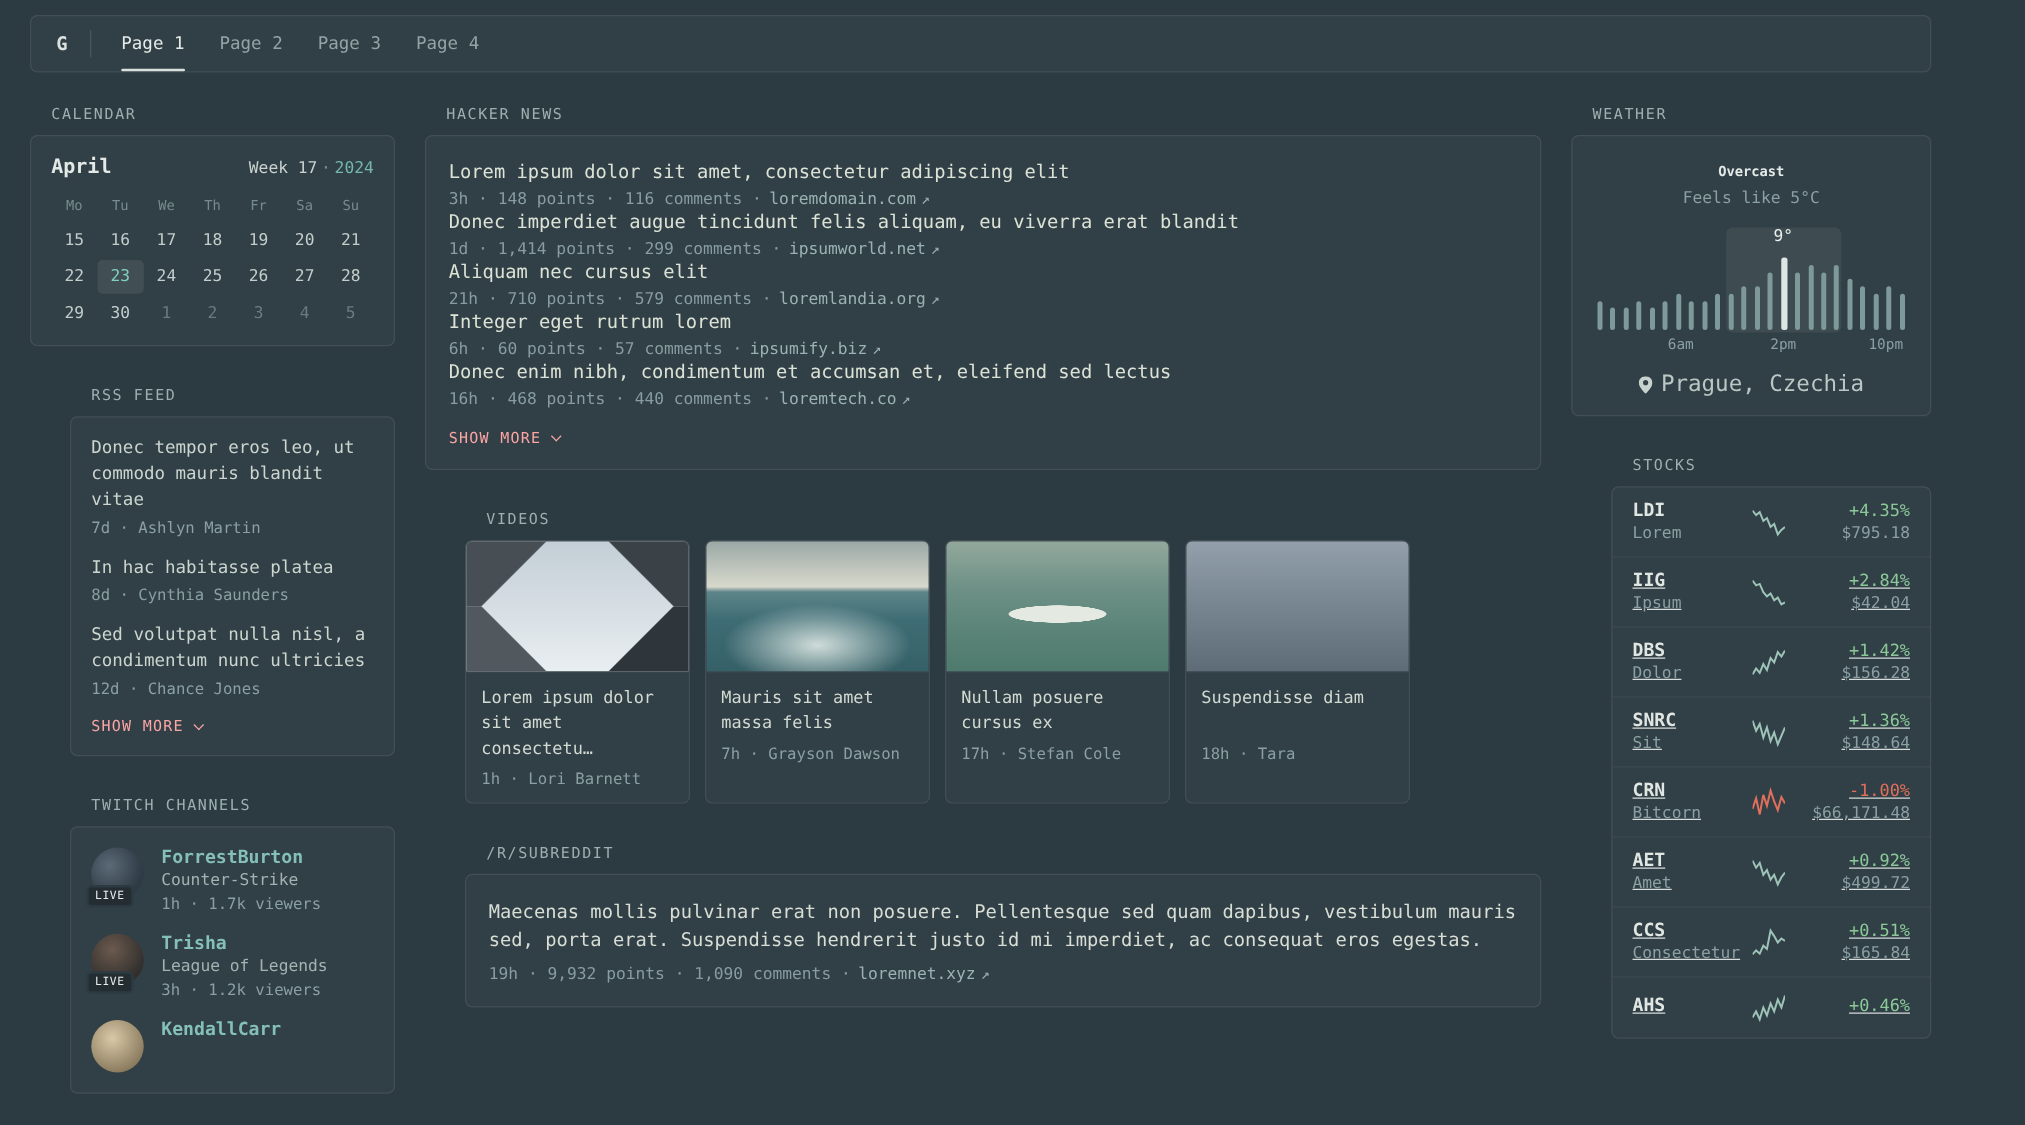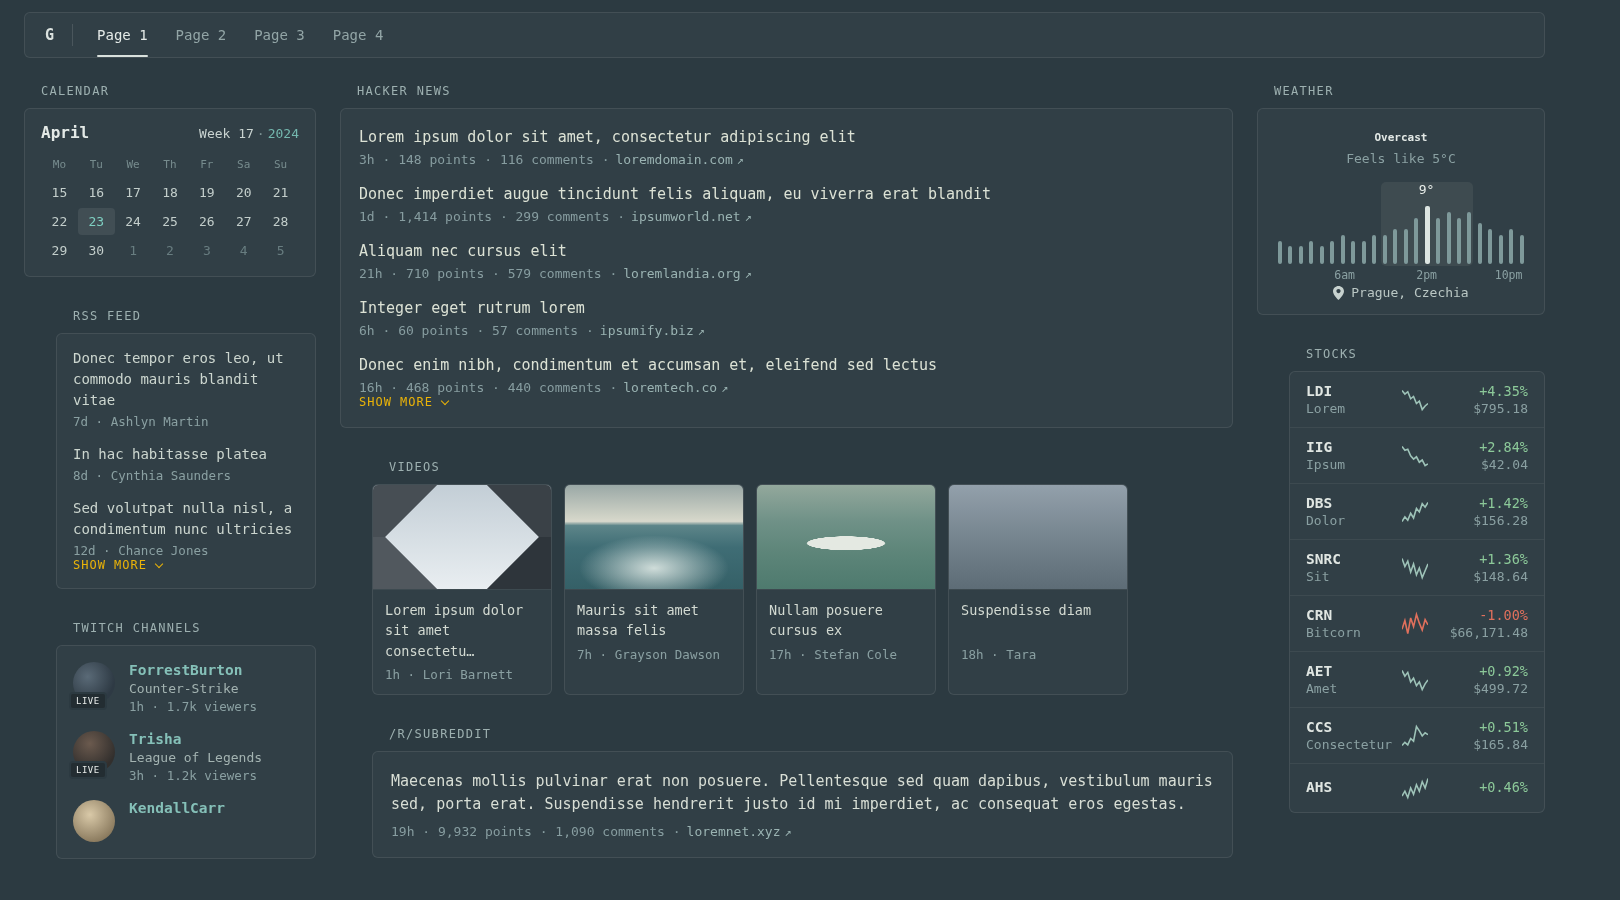--- a/index.html
+++ b/index.html
@@ -44,40 +44,40 @@
   .cal-dow { font-size: 11px; color: #778c8e; padding: 6px 0; }
   .cal-day { font-size: 13px; color: #c3cecb; padding: 6px 0; border-radius: 4px; cursor: pointer; }
   .cal-day.current { background: rgba(255,255,255,0.08); color: #7fd0c2; }
   .cal-day.other { color: #687d80; }
 
   
   .rss-card { padding: 14px 16px 16px; }
   .rss-item + .rss-item { margin-top: 15px; }
   .rss-title { font-size: 14px; line-height: 1.5; color: #ccd6cf; cursor: pointer; display: block; }
   .rss-meta { font-size: 12.5px; color: #8aa0a2; margin-top: 3px; }
-  .show-more { display: flex; align-items: center; gap: 9px; background: none; border: none; color: #eab308; font: inherit; font-size: 12px; letter-spacing: 1px; cursor: pointer; text-align: right; }
+  .show-more { display: flex; align-items: center; gap: 9px; background: none; border: none; color: #fca5a5; font: inherit; font-size: 12px; letter-spacing: 1px; margin-top: 16px; cursor: pointer; text-align: right; }
   .chev { width: 6px; height: 6px; border-right: 1.5px solid currentColor; border-bottom: 1.5px solid currentColor; transform: rotate(45deg); margin-top: -3px; }
 
   
   .twitch-card { padding: 16px; }
   .channel { display: flex; gap: 14px; align-items: flex-start; cursor: pointer; }
   .channel + .channel { margin-top: 17px; }
   .avatar-wrap { position: relative; flex: none; }
   .avatar { width: 42px; height: 42px; border-radius: 50%; }
   .av1 { background: radial-gradient(circle at 35% 35%, #5a6a77, #2e3a44 70%); }
   .av2 { background: radial-gradient(circle at 40% 30%, #6b5a4e, #322f2d 70%); }
   .av3 { background: radial-gradient(circle at 40% 35%, #d9c9a8, #8a7a5e 75%); }
   .live { position: absolute; left: -4px; bottom: -6px; background: #232d32; color: #e8ecea; font-size: 9px; letter-spacing: 0.5px; padding: 2px 5px; border-radius: 4px; border: 2px solid #2c3a41; }
   .ch-name { color: #85c0b8; font-size: 14.5px; font-weight: bold; }
   .ch-game { color: #a3b3b1; font-size: 13px; margin-top: 3px; }
   .ch-meta { color: #8aa0a2; font-size: 12.5px; margin-top: 3px; }
 
   
   .hn-card { padding: 18px; }
-  .hn-item + .hn-item { margin-top: 17px; }
+  .hn-item + .hn-item { }
   .hn-title { display: block; color: #dce2d5; font-size: 15px; line-height: 1.4; cursor: pointer; }
   .meta-line { margin-top: 4px; font-size: 13px; color: #879da0; display: flex; gap: 6px; align-items: baseline; }
   .meta-link { color: #9ab3b2; cursor: pointer; display: inline-flex; gap: 4px; align-items: baseline; }
   .ext { font-size: 12px; }
 
   
   .videos-row { display: flex; gap: 12px; overflow: hidden; }
   .vcard { width: 180px; flex: none; overflow: hidden; cursor: pointer; }
   .thumb { height: 105px; border-bottom: 1px solid rgba(255,255,255,0.06); background-repeat: no-repeat; }
   .t1 { background-image:
@@ -110,26 +110,26 @@
   .w-cond { font-size: 11px; font-weight: bold; color: #e3e9e6; margin-top: 6px; }
   .w-feels { font-size: 13px; color: #8aa0a2; margin-top: 7px; }
   .w-chart { position: relative; height: 100px; margin: 16px 4px 0; }
   .daylight { position: absolute; top: 0; bottom: 16px; background: rgba(236,236,212,0.07); border-radius: 5px; }
   .temp-label { position: absolute; top: 0; transform: translateX(-50%); font-size: 13px; color: #e9eeea; }
   .w-bars { position: absolute; left: 0; right: 0; bottom: 18px; height: 60px; display: flex; align-items: flex-end; justify-content: space-between; }
   .w-bar { width: 4px; border-radius: 2px; background: #7e999a; }
   .w-bar.current { background: #dde6e2; width: 5px; }
   .w-xlabels { position: absolute; left: 0; right: 0; bottom: 0; height: 14px; }
   .w-xlabels span { position: absolute; transform: translateX(-50%); font-size: 11.5px; color: #8aa0a2; }
-  .w-loc { margin-top: 3px; font-size: 13px; color: #bac7c4; display: flex; justify-content: center; align-items: center; gap: 7px; }
+  .w-loc { margin-top: 15px; font-size: 18px; color: #bac7c4; display: flex; justify-content: center; align-items: center; gap: 7px; }
 
   
   .stocks-card { overflow: hidden; }
   .stock-row { display: flex; align-items: center; gap: 12px; padding: 11px 16px; cursor: pointer; }
-  .stock-row + .stock-row { border-top: 1px solid rgba(255,255,255,0.06); }
+  .stock-row + .stock-row { border-top: 1px solid rgba(255,255,255,0.06); text-decoration: underline; }
   .s-left { width: 84px; flex: none; }
   .s-ticker { font-size: 14.5px; font-weight: bold; color: #e0e6e2; }
   .s-name { font-size: 13px; color: #8aa0a2; margin-top: 2px; }
   .s-spark { flex: 1; height: 26px; min-width: 0; }
   .s-right { width: 88px; flex: none; text-align: right; }
   .s-change { font-size: 13.5px; }
   .stock-row.up .s-change { color: #8cc999; }
   .stock-row.down .s-change { color: #e0705c; }
   .s-price { font-size: 13px; color: #8aa0a2; margin-top: 2px; }
 </style>

